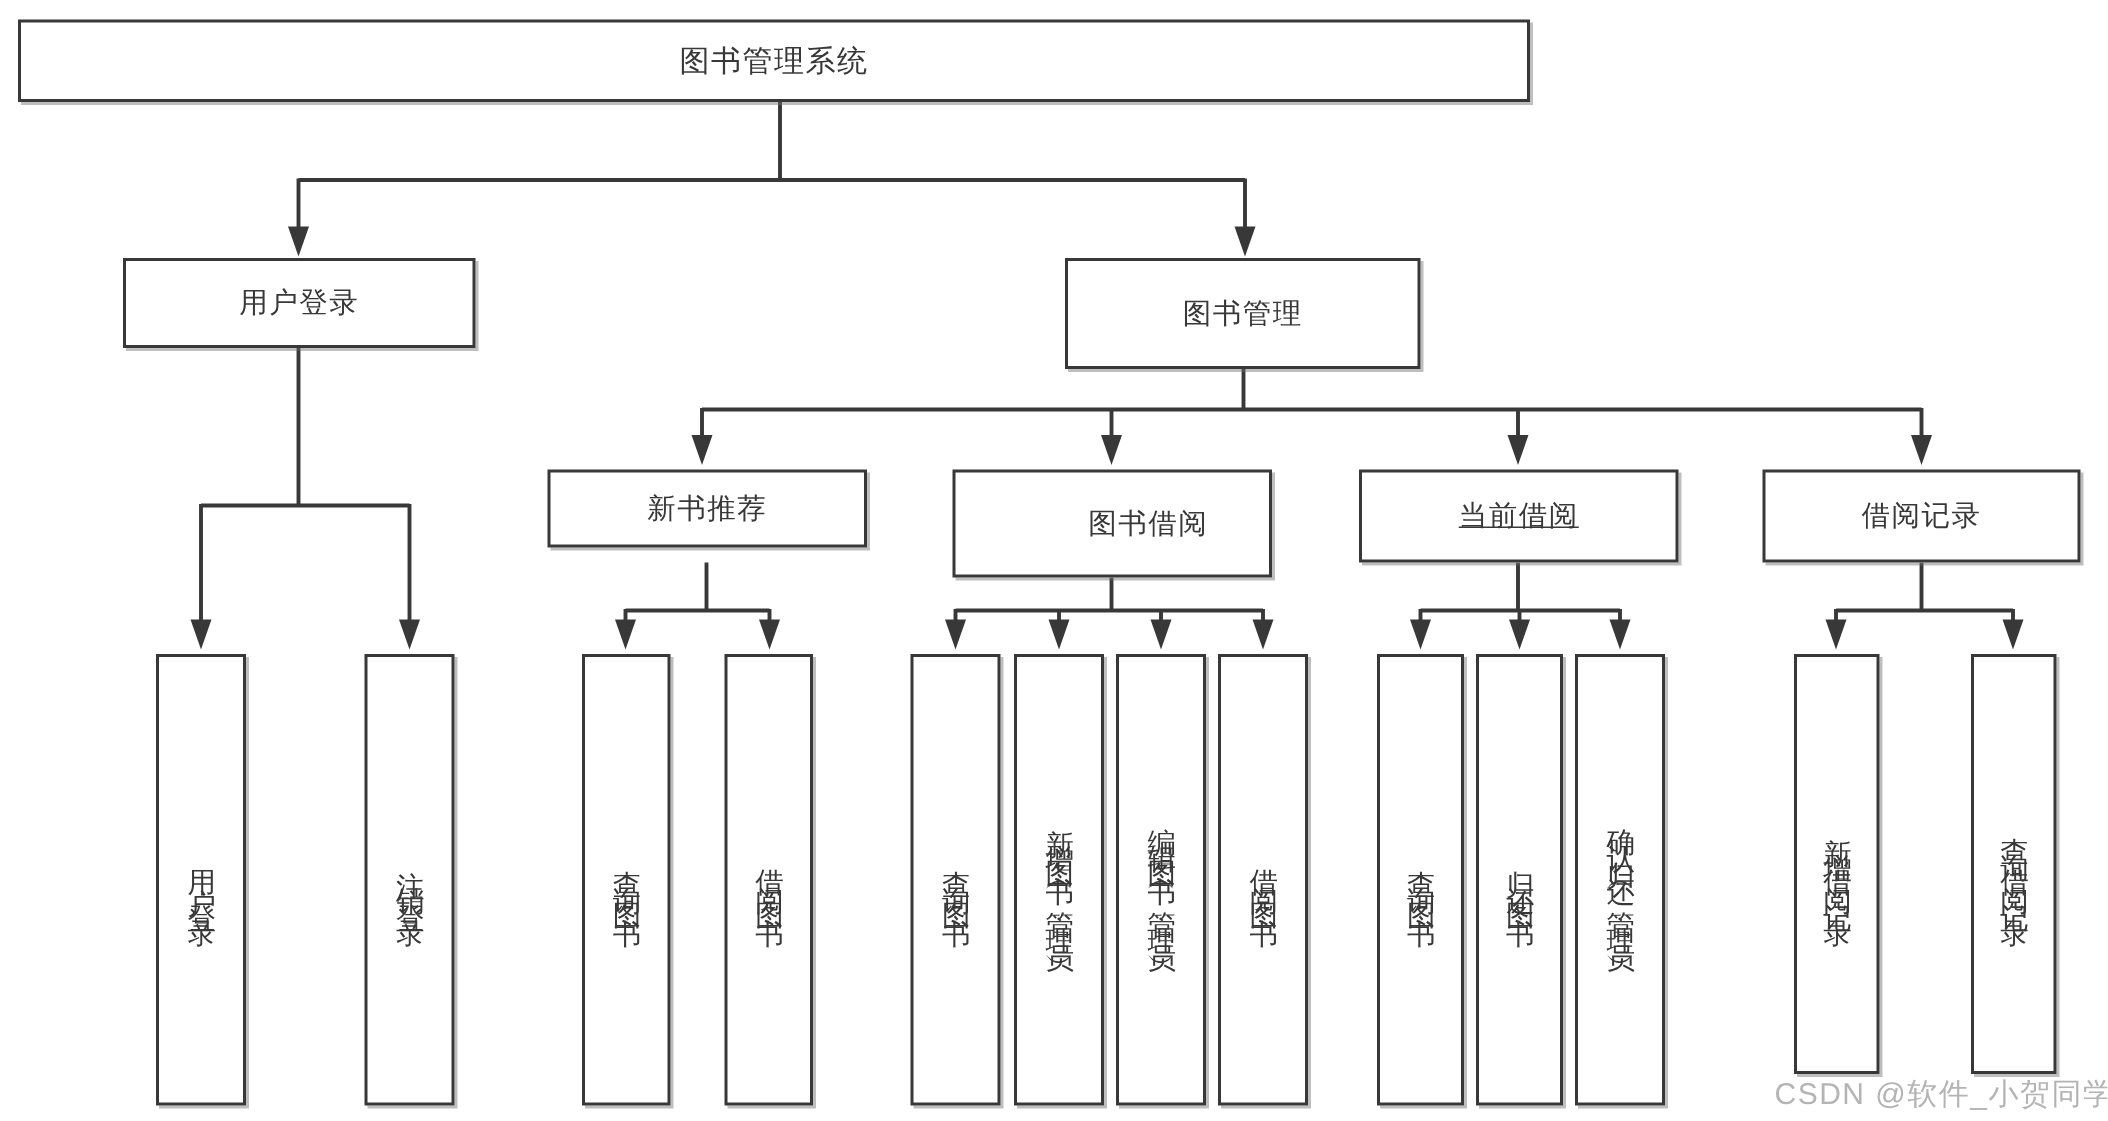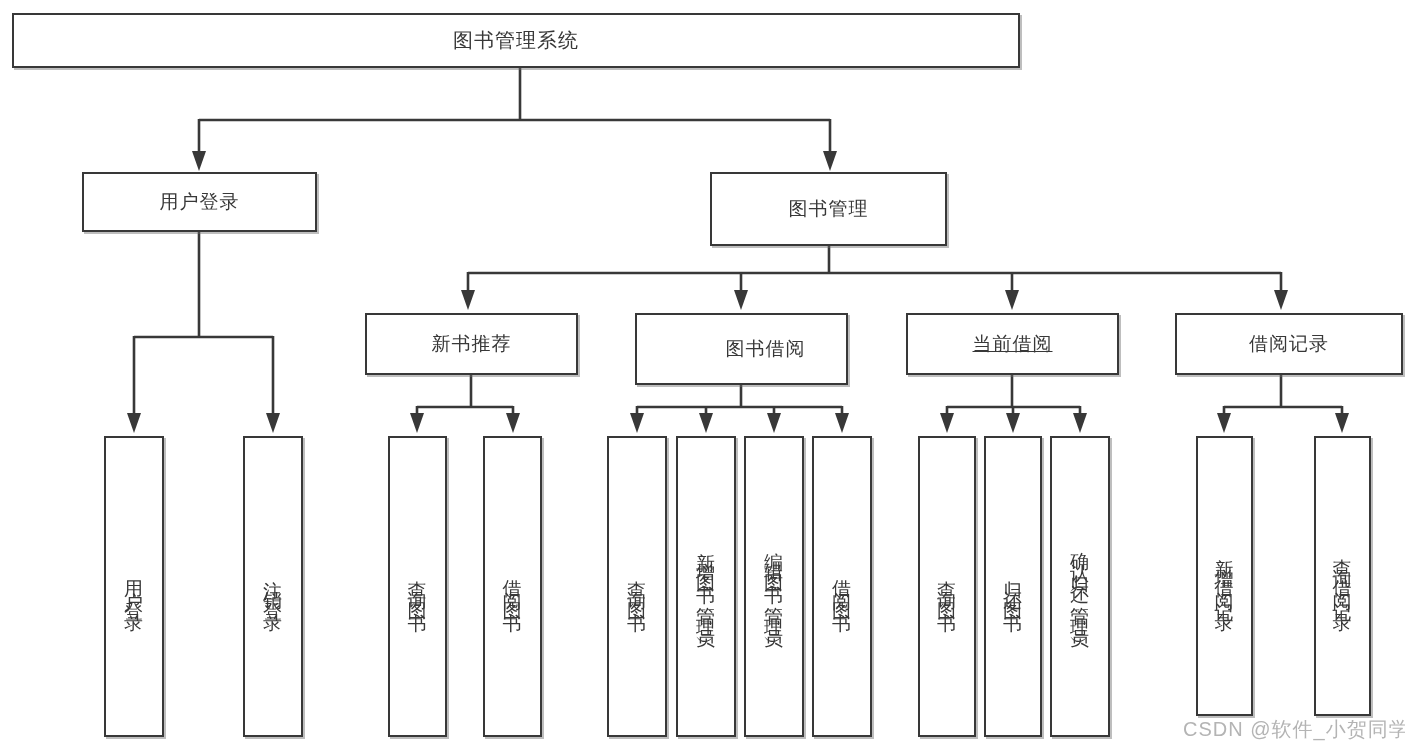--- a/index.html
+++ b/index.html
@@ -121,30 +121,30 @@
     <span>图书管理系统</span>
   </div>
 
   <div class="node hnode" style="left:82px; top:172px; width:235px; height:60px;">
     <span>用户登录</span>
   </div>
   <div class="node hnode" style="left:710px; top:172px; width:237px; height:74px;">
     <span>图书管理</span>
   </div>
 
-  <div class="node hnode" style="left:365px; top:313px; width:213px; height:62px;">
+  <div class="node hnode" style="left:365px; top:313px; width:213px; height:52px;">
     <span>新书推荐</span>
   </div>
   <div class="node hnode" style="left:635px; top:313px; width:213px; height:72px;padding-left:48px;">
     <span>图书借阅</span>
   </div>
   <div class="node hnode" style="left:906px; top:313px; width:213px; height:62px;text-decoration:underline;">
     <span>当前借阅</span>
   </div>
-  <div class="node hnode" style="left:1175px; top:313px; width:228px; height:62px;align-items:center;">
+  <div class="node hnode" style="left:1175px; top:313px; width:212px; height:62px;align-items:center;">
     <span>借阅记录</span>
   </div>
 
   <div class="node leaf" style="left:104px; top:436px; width:60px; height:301px;">
     <span class="vtext">用户登录</span>
   </div>
   <div class="node leaf" style="left:243px; top:436px; width:60px; height:301px;">
     <span class="vtext">注销登录</span>
   </div>
 

